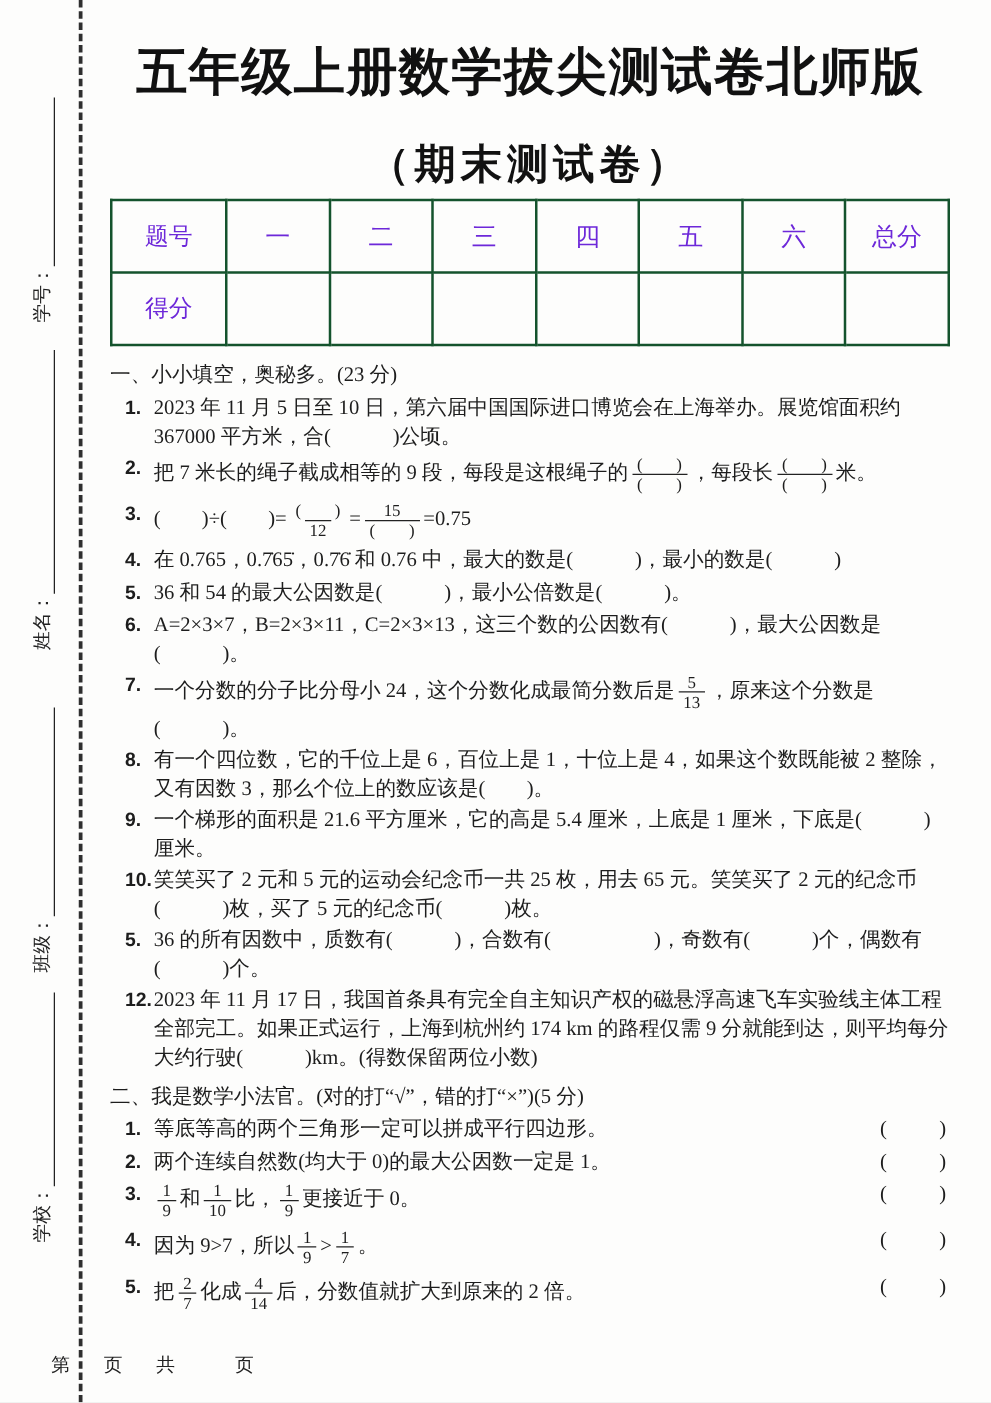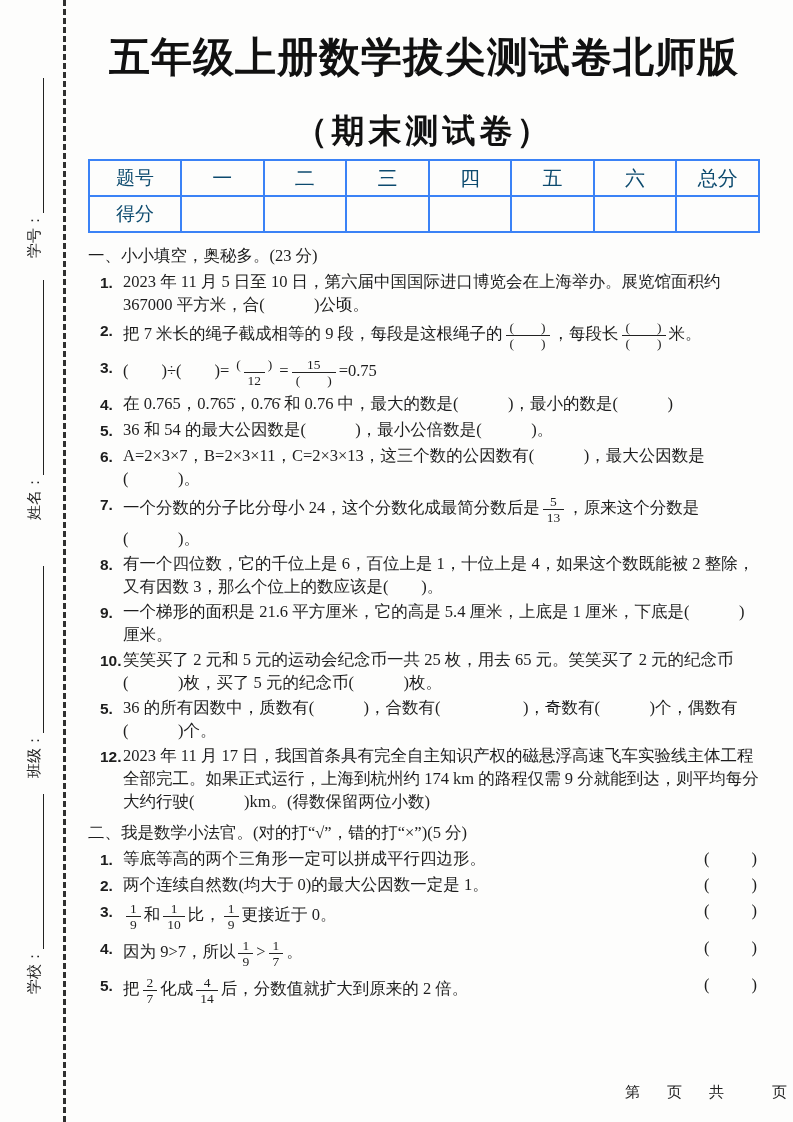--- a/index.html
+++ b/index.html
@@ -35,40 +35,40 @@
   .subtitle {
     margin-top:24px; text-align:center; font-size:33px; font-weight:800;
     letter-spacing:4px; color:#111;
     font-family:"Liberation Sans","DejaVu Sans",sans-serif;
   }
   .meta { margin-top:16px; text-align:right; font-size:17px; color:#161616; }
   table.score-table {
     width:100%; margin-top:5px; border-collapse:collapse; table-layout:fixed;
   }
   table.score-table td {
-    border:2px solid #3b82f6; height:36px; text-align:center;
-    font-size:20px; color:#0c4a6e;
+    border:2px solid #14532d; height:58px; text-align:center;
+    font-size:20px; color:#6d28d9;
   }
   table.score-table td.first { width:92px; font-size:19px; }
   
   #sections { margin-top:11px; font-size:16.5px; line-height:23px; color:#1d1d1d; }
   .section-heading { margin:8px 0 3px 0; }
   .question { display:flex; align-items:flex-start; margin:2px 0; padding-left:12px; }
   .q-num { flex:none; min-width:23px; font-weight:bold; font-family:"Liberation Sans","DejaVu Sans",sans-serif; font-size:15.5px; padding-top:1px; }
   .q-body { flex:1; }
   .q-answer { flex:none; margin-left:14px; letter-spacing:3px; }
   .frac {
     display:inline-flex; flex-direction:column; align-items:center;
     vertical-align:middle; font-size:13.5px; line-height:15px; margin:2px 3px;
   }
   .frac .fnum { padding:0 4px; }
   .frac .fden { padding:0 4px; border-top:1.4px solid #222; }
   .footer {
-    position:absolute; bottom:20px; left:0; width:100%; text-align:right;
-    font-size:15px; letter-spacing:6px; color:#222;
+    position:absolute; bottom:20px; left:0; width:100%; text-align:left;
+    font-size:15px; letter-spacing:6px; color:#222;padding-left:41px;
   }
 </style>
 </head>
 <body>
 
 <div class="page">
 
   <div class="cut-line"></div>
 
   <div class="margin-field mf1">

